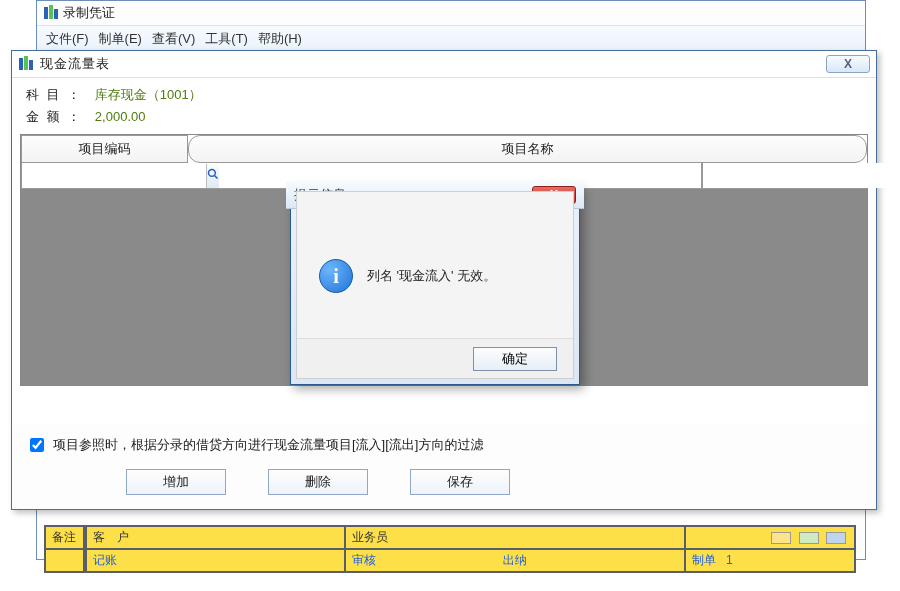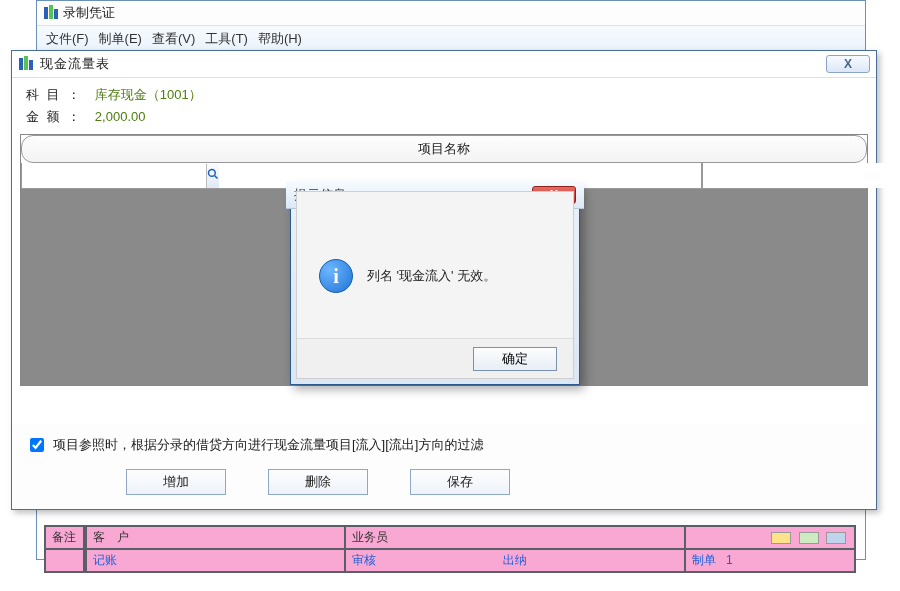--- a/index.html
+++ b/index.html
@@ -48,21 +48,21 @@
     padding:4px 8px;
   }
   .toolbar-blur i{
     width:22px;height:22px;background:#c8d4e2;border:1px solid #aab7c7;border-radius:2px;
   }
   
   .parent-bottom {
     position:absolute; left:44px; bottom:18px; width:812px;
   }
   .parent-bottom table{
-    border-collapse:collapse; width:100%; background:#f9a8d4;border-radius:6px;
+    border-collapse:collapse; width:100%; background:#fde047;border-radius:6px;
   }
   .parent-bottom th, .parent-bottom td{
     border:2px solid #5a5e66; padding:2px 6px; height:22px; font-size:12px;
     color:#333;
   }
   .parent-bottom .link{ color:#1f5fd8; }
   .mini-ico{
     display:inline-block;width:20px;height:12px;margin:0 2px;
     border:1px solid #999;background:#ffe38a;vertical-align:middle;
   }
@@ -313,20 +313,21 @@
       <span class="val">库存现金（1001）</span>
     </div>
     <div>
       <span class="lbl">金 额 ：</span>
       <span class="val">2,000.00</span>
     </div>
   </div>
 
   <div class="grid-wrap">
     <div class="grid-head">
+      <div class="gh c1">项目编码</div>
       <div class="gh c2">项目名称</div>
     </div>
     <div class="grid-row">
       <div class="gc c1">
         <input class="cell-input" value="" style="">
         <div class="lookup-btn">
           <span>
             <svg width="12" height="12" viewBox="0 0 16 16">
                 <circle cx="6.5" cy="6.5" r="4.5" fill="none" stroke="#1f5fbd" stroke-width="2"></circle>
                 <line x1="10" y1="10" x2="14" y2="14" stroke="#1f5fbd" stroke-width="2"></line>

